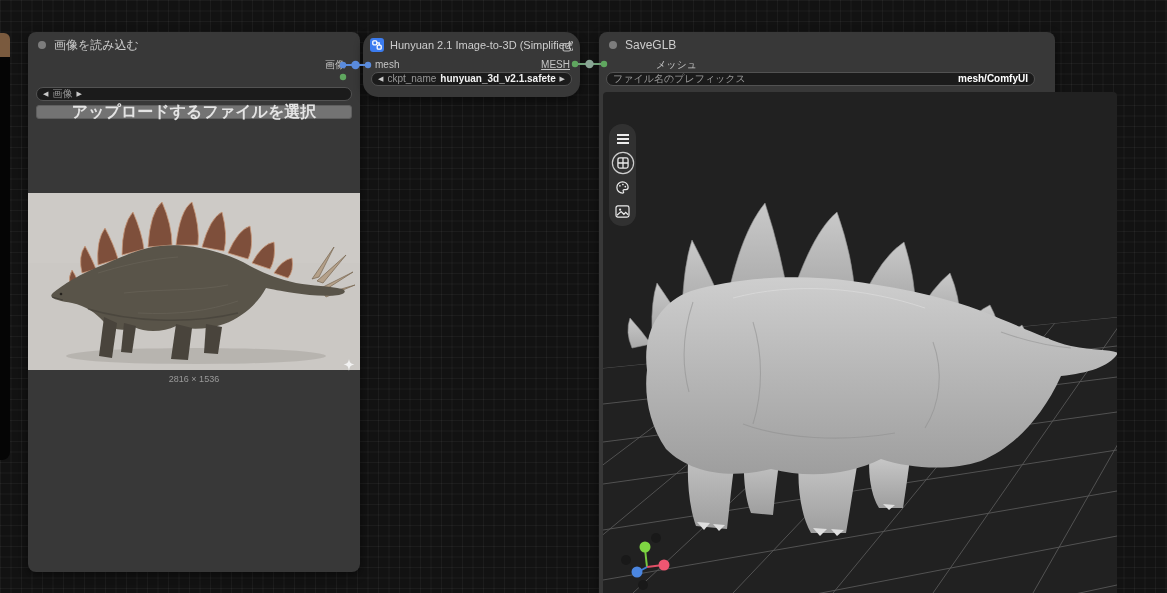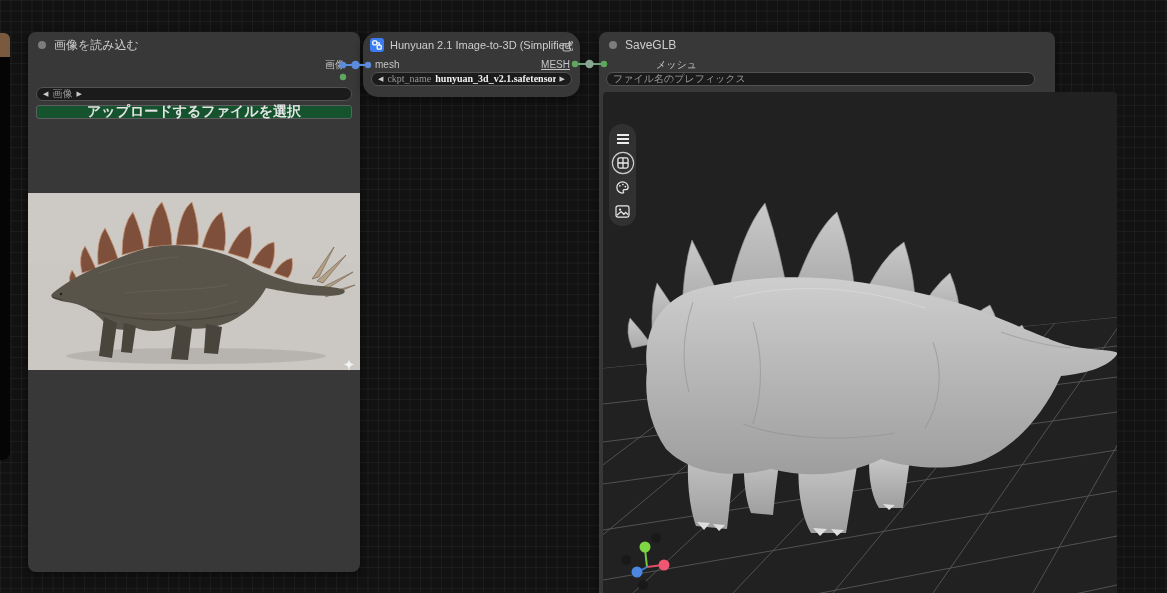--- a/index.html
+++ b/index.html
@@ -29,23 +29,23 @@
     position:absolute;height:14px;border-radius:8px;background:#1b1b1b;
     border:1px solid #525252;display:flex;align-items:center;
     font-size:10px;line-height:12px;padding:0 6px;gap:4px;
   }
   .pill .arrow{color:#c9c9c9;font-size:7px;flex:0 0 auto;}
   .pill .w-label{color:#989898;flex:0 0 auto;}
   .pill .w-value{color:#f2f2f2;font-weight:bold;flex:1 1 auto;text-align:center;
     white-space:nowrap;overflow:hidden;}
   .pill .w-value-right{color:#ffffff;font-weight:bold;flex:1 1 auto;text-align:right;white-space:nowrap;}
   .btn-widget{
-    position:absolute;height:14px;background:#14532d;border:1px solid #5e5e5e;border-radius:3px;
+    position:absolute;height:14px;background:#737373;border:1px solid #5e5e5e;border-radius:3px;
     display:flex;align-items:center;justify-content:center;
-    font-size:14px;font-weight:bold;color:#e4e4e4;white-space:nowrap;
+    font-size:16px;font-weight:bold;color:#e4e4e4;white-space:nowrap;
   }
   .partial-node{position:absolute;left:0;top:33px;width:10px;height:427px;background:#050505;border-radius:0 8px 8px 0;}
   .partial-node .ph{position:absolute;left:0;top:0;width:100%;height:24px;background:#7a5a3e;border-radius:0 6px 0 0;}
   .img-preview{position:absolute;left:0;top:161px;width:332px;height:177px;background:#cbc8c4;overflow:hidden;}
   .dims{position:absolute;left:0;top:342px;width:100%;text-align:center;font-size:9px;color:#9a9a9a;}
   .overlay-svg{position:absolute;left:0;top:0;pointer-events:none;}
   .viewport{position:absolute;left:4px;top:60px;width:514px;height:501px;background:#212121;border-radius:4px 4px 0 0;overflow:hidden;}
   .vp-toolbar{
     position:absolute;left:6px;top:32px;width:27px;padding:5px 0;border-radius:13px;
     background:rgba(110,110,110,.22);display:flex;flex-direction:column;align-items:center;gap:4px;
@@ -127,20 +127,21 @@
         <path d="M60,116 C100,128 160,132 210,120" fill="none" stroke="#3e3a33" stroke-width="1.4" opacity=".5"></path>
         <circle cx="33" cy="101" r="1.3" fill="#26231f"></circle>
         <path d="M24,104 L35,107" stroke="#3c3833" stroke-width=".8" fill="none"></path>
       </svg>
     </div>
     <div class="sparkle">
       <svg width="12" height="12" viewBox="0 0 10 10">
         <path d="M5,0 C5.6,3 6.2,3.8 9.5,4.5 C6.2,5.2 5.6,6 5,10 C4.4,6 3.8,5.2 0.5,4.5 C3.8,3.8 4.4,3 5,0 Z" fill="#f2f2f2"></path>
       </svg>
     </div>
+    <div class="dims">2816 × 1536</div>
   </div>
 
   <div class="node" style="left:363px;top:32px;width:217px;height:65px;border-radius:15px;">
     <div class="title-row" style="padding:0 7px;gap:6px;">
       <span class="hun-icon">
         <svg width="10" height="10" viewBox="0 0 10 10" fill="none" stroke="#ffffff" stroke-width="1.3">
           <rect x="0.8" y="0.8" width="4" height="4" rx="1"></rect>
           <rect x="5.2" y="5.2" width="4" height="4" rx="1"></rect>
           <path d="M4.8,2.8 h2.4 v2.4"></path>
         </svg>
@@ -149,36 +150,37 @@
     </div>
     <div class="expand-btn">
       <svg width="12" height="12" viewBox="0 0 12 12" fill="none" stroke="#b9b9b9" stroke-width="1.2">
         <path d="M5,2.5 H3.5 A1.5,1.5 0 0 0 2,4 v4.5 A1.5,1.5 0 0 0 3.5,10 H8 A1.5,1.5 0 0 0 9.5,8.5 V7"></path>
         <path d="M7,2 h3 v3"></path>
         <path d="M6,6 L9.8,2.2"></path>
       </svg>
     </div>
     <span class="slot-label" style="left:12px;top:27px;">mesh</span>
     <span class="slot-label" style="right:10px;top:27px;text-decoration:underline;">MESH</span>
-    <div class="pill" style="left:8px;right:8px;top:40px;font-family:Liberation Serif, serif;">
+    <div class="pill" style="left:8px;right:8px;top:40px;">
       <span class="arrow">◀</span>
       <span class="w-label">ckpt_name</span>
       <span class="w-value">hunyuan_3d_v2.1.safetensors</span>
       <span class="arrow">▶</span>
     </div>
   </div>
 
   <div class="node" style="left:599px;top:32px;width:456px;height:561px;border-radius:8px 8px 0 0;">
     <div class="title-row">
       <span class="status-dot"></span>
       <span class="title-text">SaveGLB</span>
     </div>
     <span class="slot-label" style="left:13px;top:27px;margin-left:44px;">メッシュ</span>
     <div class="pill" style="left:7px;right:20px;top:40px;">
       <span class="w-label">ファイル名のプレフィックス</span>
+      <span class="w-value-right">mesh/ComfyUI</span>
     </div>
 
     <div class="viewport">
       <svg class="overlay-svg" width="514" height="501" viewBox="0 0 514 501">
         <defs>
           <linearGradient id="meshGrad" x1="0" y1="0" x2="0" y2="1">
             <stop offset="0" stop-color="#cecece"></stop>
               <stop offset="1" stop-color="#9e9e9e"></stop>
           </linearGradient>
           <linearGradient id="plateGrad" x1="0" y1="0" x2="0" y2="1">

